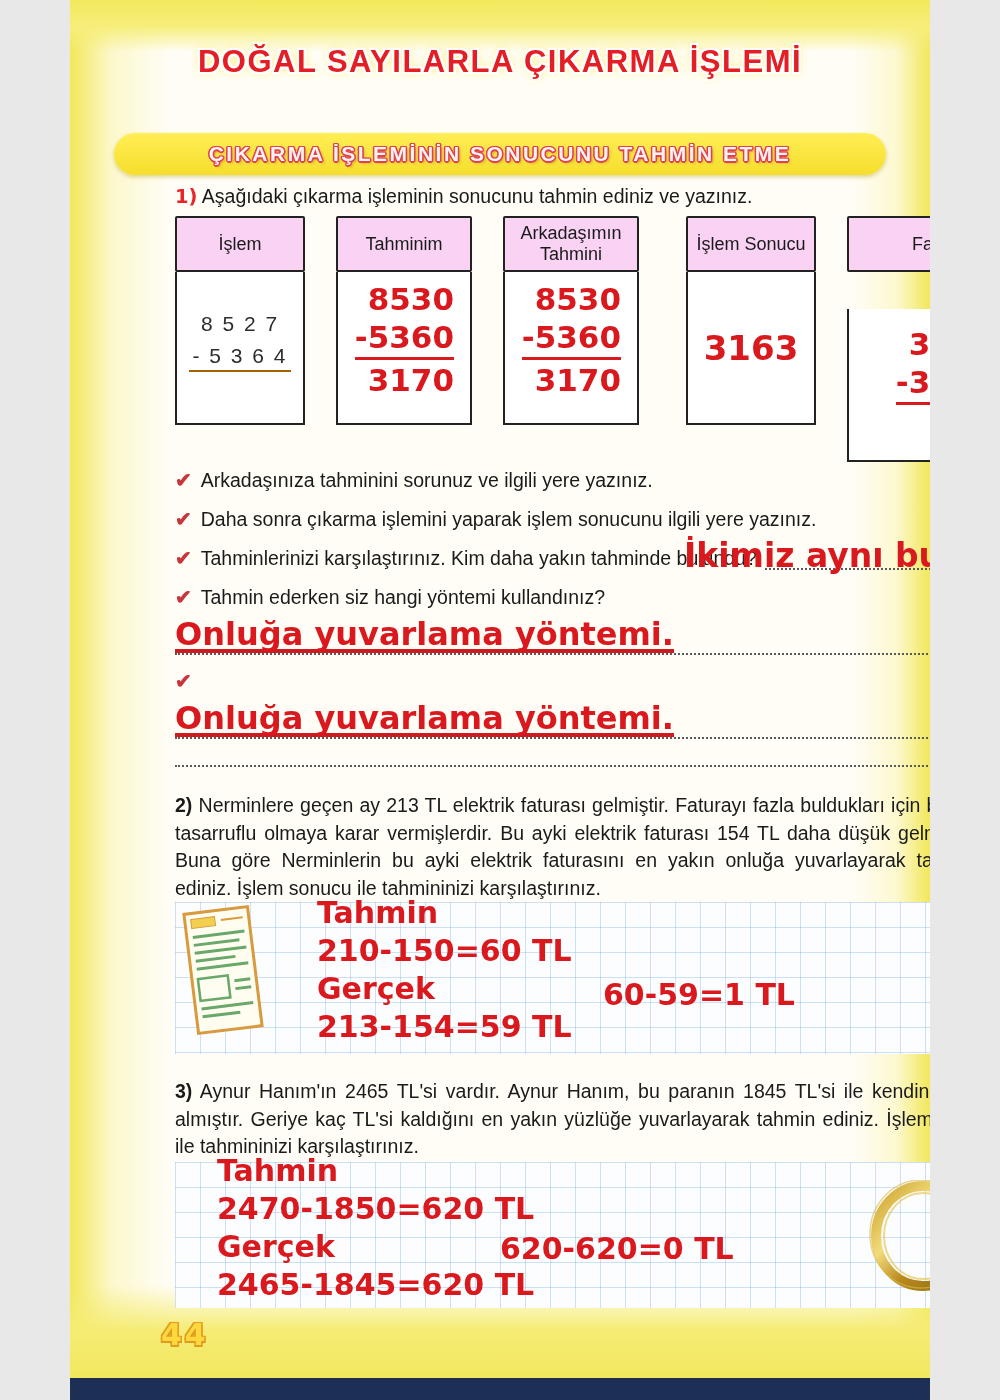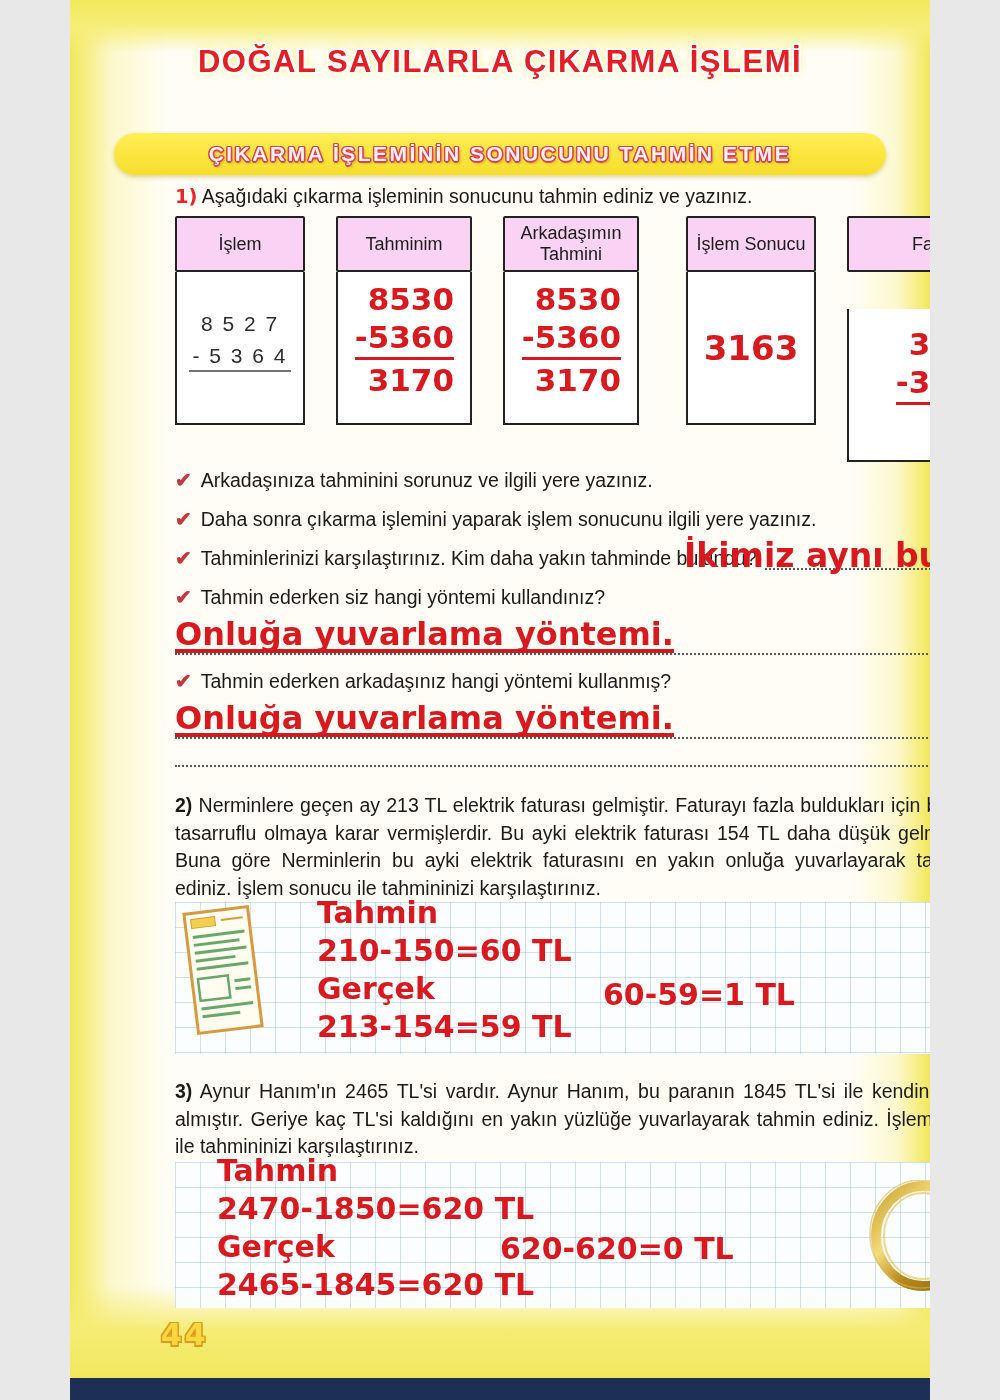--- a/index.html
+++ b/index.html
@@ -37,21 +37,21 @@
   .table{position:absolute;top:216px;left:105px;display:flex;gap:31px;}
   .col{display:flex;flex-direction:column;}
   .hdr{
     background:#fad2f4;border:2.5px solid #222;height:56px;border-radius:2px;
     display:flex;align-items:center;justify-content:center;text-align:center;
     font-size:18px;line-height:21px;padding:0 4px;box-sizing:border-box;
   }
   .bod{border:2.5px solid #222;border-top:none;background:#fff;height:153px;box-sizing:border-box;}
   .w1{width:130px;border-radius:17px;} .w2{width:136px;} .w3{width:136px;} .w4{width:130px;padding-left:16px;} .w5{width:166px;gap:37px;}
   .print-calc{padding-top:36px;text-align:center;font-size:21px;letter-spacing:2px;color:#2d2d2d;line-height:32px;}
-  .print-calc .uline{border-bottom:2px solid #737373;padding:0 3px 3px 3px;}
+  .print-calc .uline{border-bottom:2px solid #a16207;padding:0 3px 3px 3px;}
   .red{color:#d9191d;font-family:"DejaVu Sans",sans-serif;font-weight:800;}
   .hand-calc{padding:8px 16px 0 0;text-align:right;font-size:31px;line-height:38px;}
   .hand-calc .uline{border-bottom:3.5px solid #d9191d;padding-bottom:2px;}
   .hand-calc .res{margin-top:5px;}
   .center-val{display:flex;align-items:center;justify-content:center;font-size:34px;padding:0;height:100%;box-sizing:border-box;}
   
   .bullets{position:absolute;top:468px;left:105px;width:832px;}
   .bullet{display:flex;align-items:baseline;font-size:19.5px;margin-bottom:15px;}
   .check{color:#c6363c;font-size:20px;margin-right:9px;font-weight:bold;flex:0 0 auto;}
   .b-text{white-space:nowrap;}
@@ -165,21 +165,20 @@
     </div>
     <div class="bullet" style="margin-bottom:2px;">
       <span class="check">✔</span>
       <span class="b-text">Tahmin ederken siz hangi yöntemi kullandınız?</span>
     </div>
     <div class="ansline">
       <span class="red-ans red">Onluğa yuvarlama yöntemi.</span>
     </div>
     <div class="bullet" style="margin-bottom:2px;">
       <span class="check">✔</span>
-      <span class="b-text">Tahmin ederken arkadaşınız hangi yöntemi kullanmış?</span>
     </div>
     <div class="ansline">
       <span class="red-ans red">Onluğa yuvarlama yöntemi.</span>
     </div>
     <div class="extra-line"></div>
   </div>
 
   <div class="para para2">
     <span class="exnum">2)</span>
     <span>Nerminlere geçen ay 213 TL elektrik faturası gelmiştir. Faturayı fazla buldukları için bu ay tasarruflu olmaya karar vermişlerdir. Bu ayki elektrik faturası 154 TL daha düşük gelmiştir. Buna göre Nerminlerin bu ayki elektrik faturasını en yakın onluğa yuvarlayarak tahmin ediniz. İşlem sonucu ile tahmininizi karşılaştırınız.</span>

